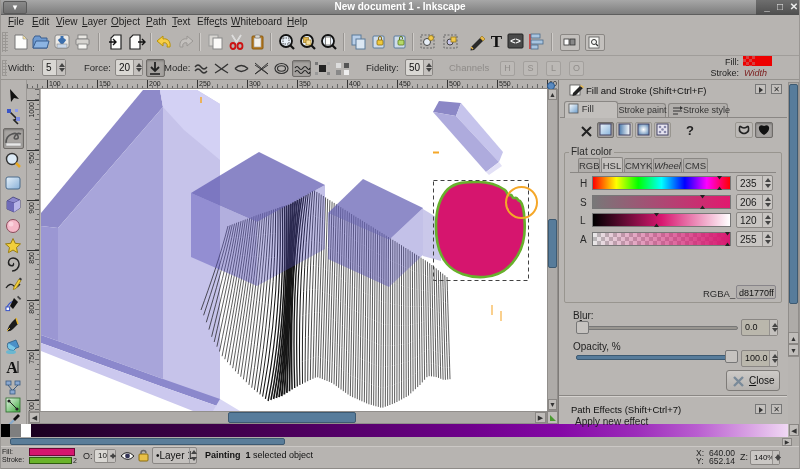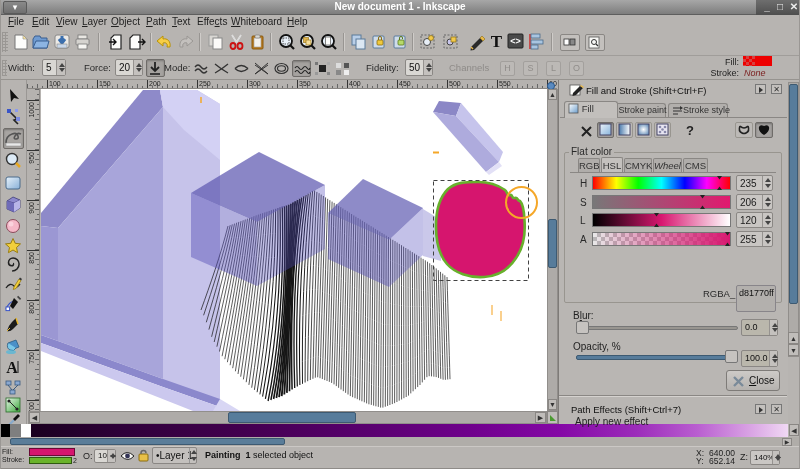--- a/index.html
+++ b/index.html
@@ -268,21 +268,21 @@
 <div class="gbtn" style="left:500px;">H</div>
 <div class="gbtn" style="left:523px;">S</div>
 <div class="gbtn" style="left:546px;">L</div>
 <div class="gbtn" style="left:569px;">O</div>
 
 <span class="abs" style="right:61px;top:57px;font-size:9px;color:#222;">Fill:</span>
 <div class="abs" style="left:743px;top:56px;width:29px;height:10px;background:#ee0000;">
     <div class="abs" style="left:0;top:0;width:12px;height:10px;background:repeating-conic-gradient(#d84040 0% 25%, #ee0000 0% 50%) 0 0/6px 6px;"></div>
   </div>
 <span class="abs" style="right:61px;top:68px;font-size:9px;color:#222;">Stroke:</span>
-<span class="abs" style="left:744px;top:68px;font-size:9px;font-style:italic;color:#7c2020;">None</span>
+<span class="abs" style="left:744px;top:68px;font-size:9px;font-style:italic;color:#7c2020;">Width</span>
 
 <div id="toolbox" class="abs"></div>
 <svg class="abs tool" style="top:87px">
     <path d="M6,2 l1,13 3,-4 5,1 z" fill="#111"></path>
   </svg>
 <svg class="abs tool" style="top:108px">
     <path d="M5,3 l8,8 -3,1 4,4" stroke="#222" stroke-width="1.6" fill="none"></path>
     <rect x="3" y="1" width="4" height="4" fill="#3a55c8"></rect>
     <rect x="12" y="9" width="4" height="4" fill="#7a8ae0"></rect>
     <rect x="11" y="1" width="3" height="3" fill="#8a9af0"></rect>
@@ -729,21 +729,21 @@
 <svg class="abs" style="left:592px;top:195px;" width="139" height="14">
     <path d="M108,0 l2.5,3.5 2.5,-3.5z M108,14 l2.5,-3.5 2.5,3.5z" fill="#222"></path>
   </svg>
 <svg class="abs" style="left:592px;top:213px;" width="139" height="14">
     <path d="M62,0 l2.5,3.5 2.5,-3.5z M62,14 l2.5,-3.5 2.5,3.5z" fill="#222"></path>
   </svg>
 <svg class="abs" style="left:592px;top:232px;" width="139" height="14">
     <path d="M133,0 l2.5,3.5 2.5,-3.5z M133,14 l2.5,-3.5 2.5,3.5z" fill="#222"></path>
   </svg>
 <span class="abs" style="left:703px;top:288px;font-size:9.5px;color:#2a2a2a;">RGBA_</span>
-<div class="abs" style="left:736px;top:285px;width:40px;height:27px;background:#b3b0ad;border:1px solid #88858a;border-radius:2px;font-size:9px;color:#111;padding:2px 0 0 2px;white-space:nowrap;">d81770ff</div>
+<div class="abs" style="left:736px;top:285px;width:40px;height:14px;background:#b3b0ad;border:1px solid #88858a;border-radius:2px;font-size:9px;color:#111;padding:2px 0 0 2px;white-space:nowrap;">d81770ff</div>
 
 <span class="abs" style="left:573px;top:310px;font-size:10px;color:#222;">B<u>l</u>ur:</span>
 <div class="abs" style="left:576px;top:326px;width:162px;height:4px;background:#989590;border:1px solid #777;border-radius:2px;"></div>
 <div class="abs" style="left:576px;top:321px;width:13px;height:13px;background:#c6c3c0;border:1px solid #777;border-radius:2px;"></div>
 <div class="spin" style="left:741px;top:319px;width:37px;background:#bab7ac;font-size:9px;">
     <span class="v">0.0</span>
     <span class="ar" style="width:8px;"></span>
   </div>
 <span class="abs" style="left:573px;top:341px;font-size:10px;color:#222;">Opacity, %</span>
 <div class="abs" style="left:576px;top:355px;width:162px;height:5px;background:#577c9b;border:1px solid #3d5a72;border-radius:2px;"></div>

